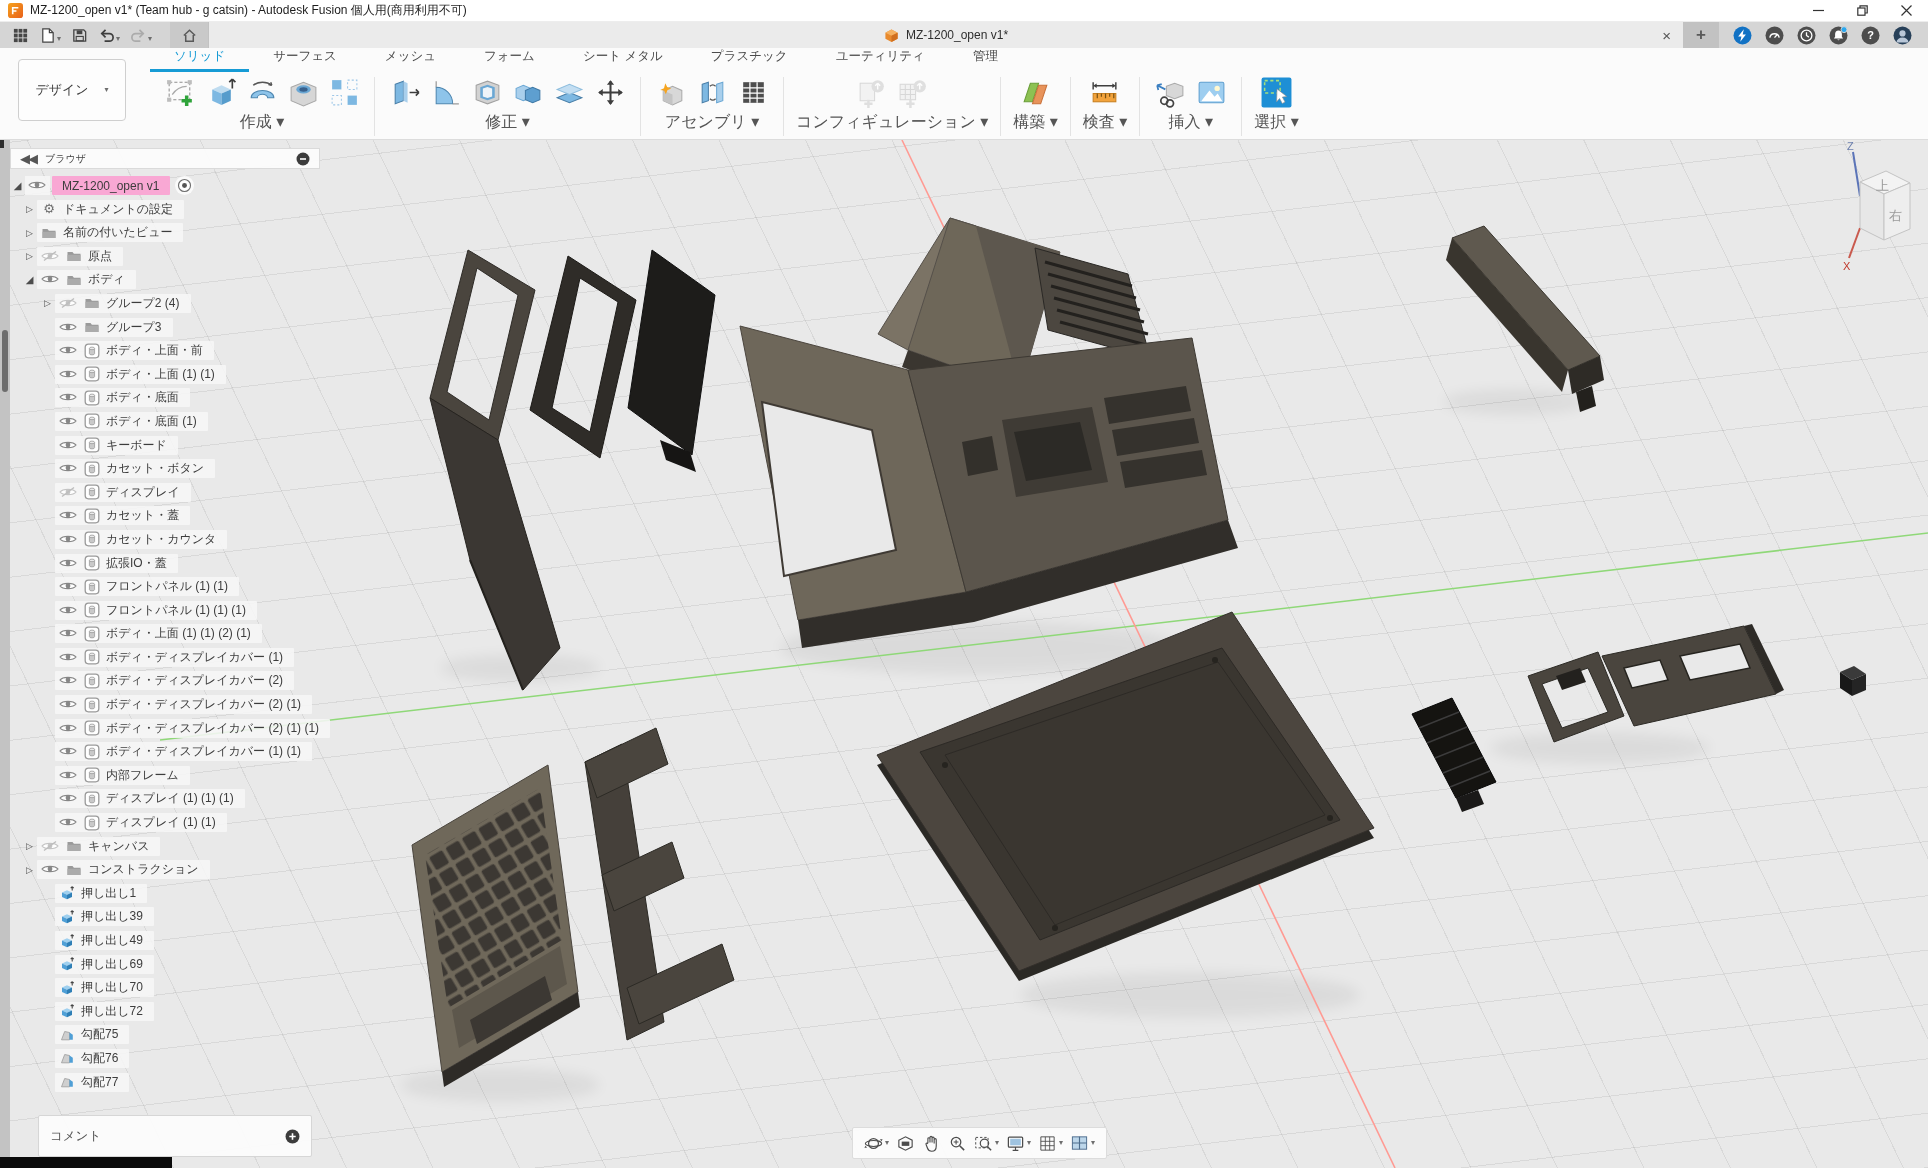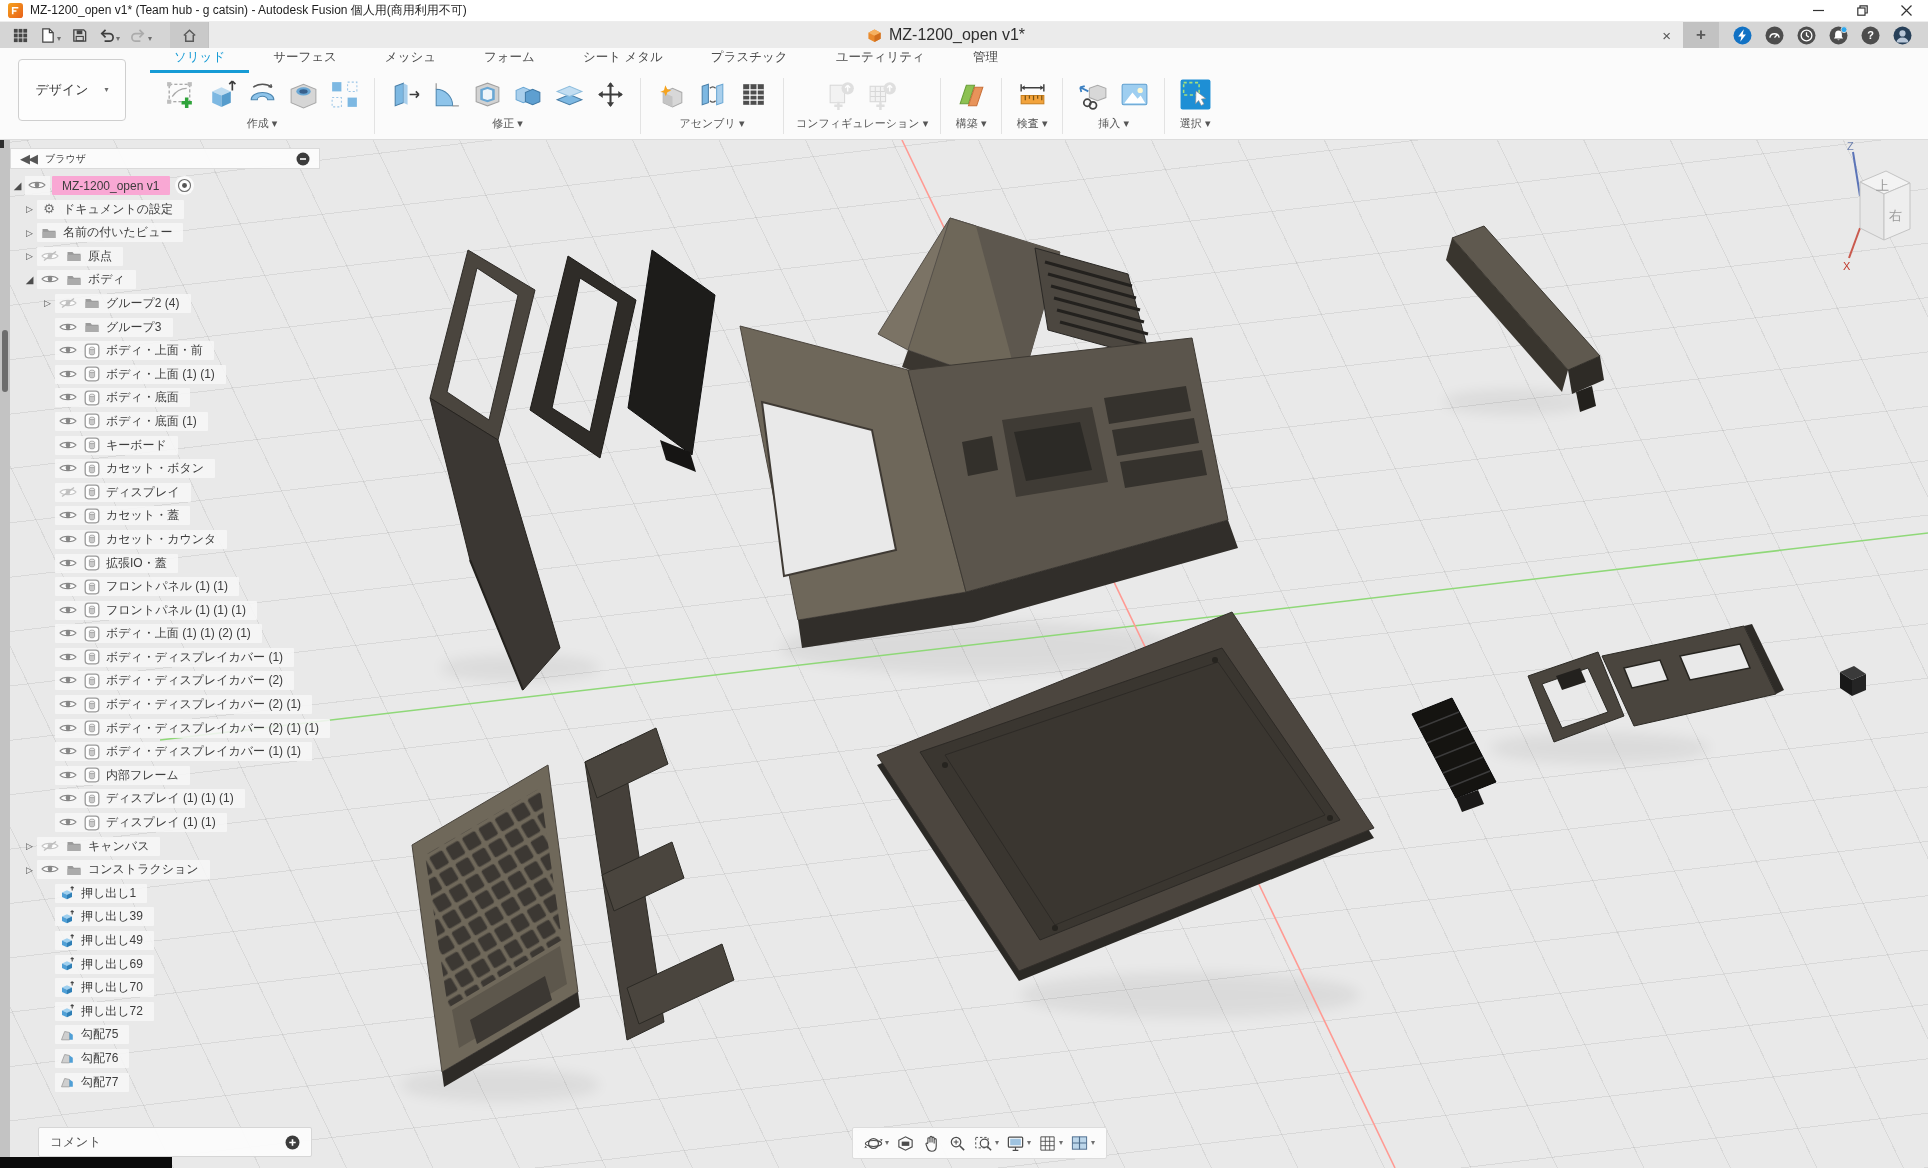--- a/index.html
+++ b/index.html
@@ -12,38 +12,38 @@
 .win-controls{margin-left:auto;display:flex;height:100%}
 .win-btn{width:44px;height:100%;display:flex;align-items:center;justify-content:center}
 
 .tabbar{position:absolute;top:22px;left:0;right:0;height:26px;background:#d5d5d5;display:flex;align-items:center;z-index:39}
 .qat{display:flex;align-items:center;gap:2px;padding:0 8px}
 .qat-btn{display:flex;align-items:flex-end;padding:2px 4px;gap:1px}
 .qat-btn svg{width:17px;height:17px}
 .caret{font-size:8px;color:#6e6e6e;line-height:10px}
 .home-tab{width:38px;height:26px;background:#c9c9c9;display:flex;align-items:center;justify-content:center;margin-left:6px}
 .doc-tab{flex:1;height:26px;background:#ebebeb;border-left:1px solid #c2c2c2;display:flex;align-items:center;justify-content:center;gap:7px;position:relative}
-.doc-title{font-size:16px;color:#2e2e2e}
+.doc-title{font-size:12px;color:#2e2e2e}
 .doc-close{position:absolute;right:12px;font-size:15px;color:#555;line-height:15px}
 .newtab{width:36px;height:26px;background:#c2c2c2;display:flex;align-items:center;justify-content:center;font-size:17px;color:#5a5a5a;font-weight:bold;margin-right:14px}
 .right-icons{display:flex;gap:13px;align-items:center;padding-right:16px}
 .right-icons svg{width:19px;height:19px;display:block}
 
 .toolbar{position:absolute;top:48px;left:0;right:0;height:92px;background:#fbfbfb;border-bottom:1px solid #dcdcdc;z-index:38}
 .design-btn{position:absolute;left:18px;top:11px;width:108px;height:62px;border:1px solid #cfcfcf;border-radius:4px;background:#fdfdfd;display:flex;align-items:center;justify-content:center;font-size:13px;color:#3f3f3f;gap:16px}
 .ribbon{margin-left:150px;height:100%;display:flex;flex-direction:column}
 .ribbon-tabs{display:flex;height:25px;align-items:flex-end}
 .ribbon-tab{padding:0 24px 4px;font-size:12.5px;color:#4c4c4c;border-bottom:3px solid transparent;white-space:nowrap}
 .ribbon-tab.active{color:#169bd5;border-bottom-color:#169bd5}
 .ribbon-groups{display:flex;flex:1}
 .rgroup{display:flex;flex-direction:column;align-items:center;padding:1px 12px 0}
 .rgroup-icons{display:flex;align-items:center;gap:5px;flex:1}
 .ricon{width:36px;height:38px;display:flex;align-items:center;justify-content:center}
 .ricon svg{width:33px;height:33px}
-.rgroup-label{font-size:11px;color:#555;padding:1px 0 8px;white-space:nowrap}
+.rgroup-label{font-size:16px;color:#555;padding:1px 0 8px;white-space:nowrap}
 .rgroup-sep{width:1px;background:#e3e3e3;margin:5px 0}
 
 .canvas{position:absolute;top:140px;left:0;right:0;bottom:0;z-index:0;background:
  repeating-linear-gradient(353.3deg,rgba(105,105,105,.13) 0 1px,transparent 1px 54px),
  repeating-linear-gradient(64.4deg,rgba(105,105,105,.13) 0 1px,transparent 1px 78px),#e9e9e9}
 .scene{position:absolute;top:0;left:0;width:1928px;height:1168px;z-index:2;pointer-events:none}
 
 .browser{position:absolute;left:10px;top:148px;width:310px;z-index:6;font-size:12px;color:#3d3d3d}
 .b-header{height:21px;background:rgba(252,252,252,.93);border:1px solid #dadada;display:flex;align-items:center;padding:0 9px;gap:9px}
 .b-title{flex:1;color:#444;font-size:10px}
@@ -58,21 +58,21 @@
 .chip.sel{background:#f9a8d4}
 .minichip{display:flex;align-items:center;background:rgba(246,246,246,.88);height:19px;padding:0 3px;margin-right:2px}
 .eye{width:19px;height:13px;display:flex}
 .eye svg{width:18px;height:12px}
 .ticon{width:16px;height:16px;display:flex;align-items:center;justify-content:center}
 .ticon svg{width:16px;height:16px}
 .gearchar{font-size:13px;color:#6e6e6e;line-height:14px}
 .radio{width:19px;height:19px;background:rgba(252,252,252,.9);border-radius:50%;margin-left:5px;display:flex;align-items:center;justify-content:center}
 .radio svg{width:15px;height:15px}
 
-.comment-bar{position:absolute;left:38px;bottom:11px;width:274px;height:30px;background:rgba(252,252,252,.95);border:1px solid #d6d6d6;border-radius:2px;display:flex;align-items:center;padding:14px 11px;z-index:6;font-size:12.5px;color:#555}
+.comment-bar{position:absolute;left:38px;bottom:11px;width:274px;height:42px;background:rgba(252,252,252,.95);border:1px solid #d6d6d6;border-radius:2px;display:flex;align-items:center;padding:14px 11px;z-index:6;font-size:12.5px;color:#555}
 .comment-add{margin-left:auto;display:flex}
 .navbar{position:absolute;left:852px;bottom:9px;height:32px;background:rgba(252,252,252,.95);border:1px solid #dcdcdc;border-radius:2px;display:flex;align-items:center;gap:7px;padding:0 11px;z-index:6}
 .nav-item{display:flex;align-items:center;gap:2px}
 .nav-item svg{width:19px;height:19px}
 
 .left-strip{position:absolute;left:0;top:22px;bottom:0;width:10px;background:#c3c3c3;z-index:5}
 .strip-thumb{position:absolute;left:2px;top:308px;width:6px;height:62px;background:#6d6d6d;border-radius:3px}
 .strip-dark{position:absolute;left:0;top:40px;width:4px;height:86px;background:#2d2d2d}
 .black-corner{position:absolute;left:0;bottom:0;width:172px;height:11px;background:#0b0b0b;z-index:8}
 </style>

